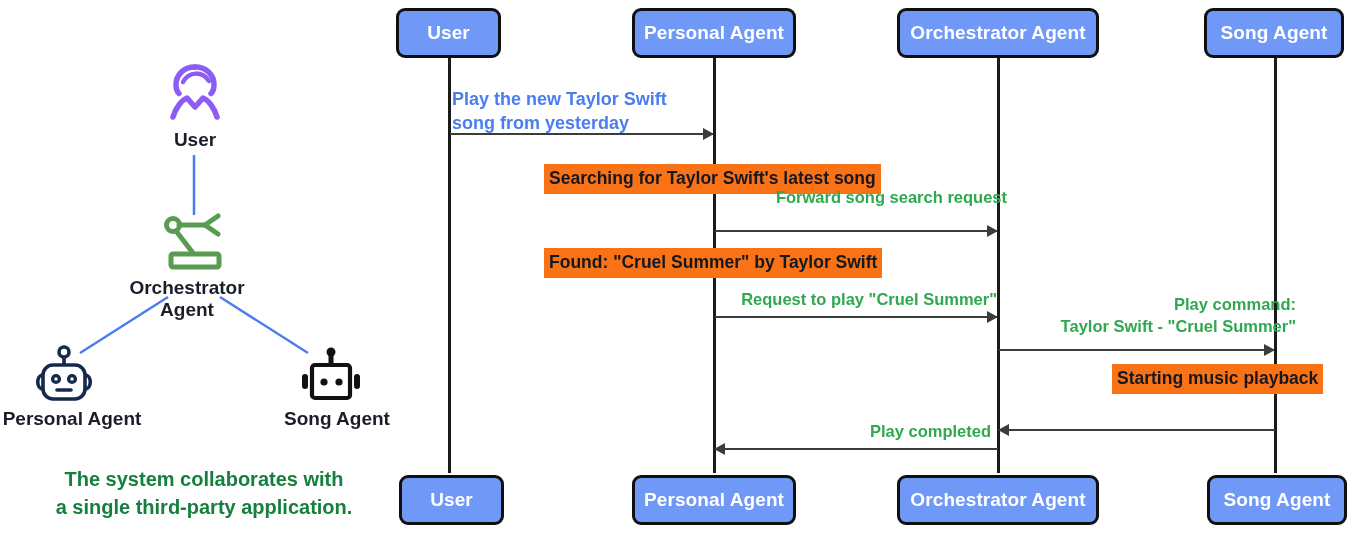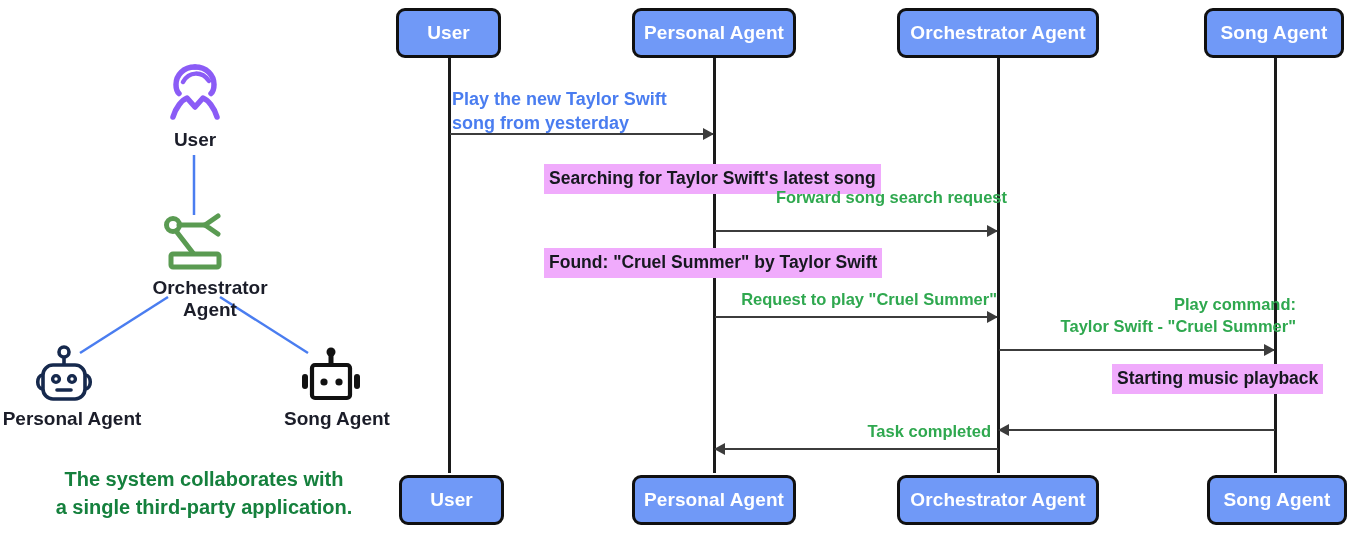--- a/index.html
+++ b/index.html
@@ -99,21 +99,21 @@
     font-family: "Liberation Sans", sans-serif;
     white-space: pre-line;
     line-height: 1.32;
   }
   .msg-label.blue { color: #4a7df0; font-size: 18px; margin-top: 7px; }
   .msg-label.align-right { text-align: right; }
   .msg-label.align-left { text-align: right; }
 
   .note {
     position: absolute;
-    background: #f0abfc;
+    background: #f97316;
     color: #16181f;
     font-weight: bold;
     font-size: 17.5px;
     font-family: "Liberation Sans", sans-serif;
     white-space: nowrap;
     padding: 2px 5px 3px 5px;
     box-sizing: border-box;
     line-height: 1.25;
   }
 </style>
@@ -143,21 +143,21 @@
   <div class="illus-label" style="left:135px; top:129px; width:120px; font-size:19px;">User</div>
 
   <svg class="illus" style="left:160px; top:213px; width:72px; height:62px;" viewBox="0 0 72 62">
     <circle cx="13" cy="12" r="6.5" fill="none" stroke="#5a9b52" stroke-width="5"></circle>
     <line x1="19" y1="12" x2="45" y2="12" stroke="#5a9b52" stroke-width="5" stroke-linecap="round"></line>
     <path d="M45 12 L58 3 M45 12 L58 21" fill="none" stroke="#5a9b52" stroke-width="5" stroke-linecap="round"></path>
     <line x1="56" y1="3" x2="56" y2="21" stroke="#5a9b52" stroke-width="0"></line>
     <line x1="16" y1="18" x2="33" y2="40" stroke="#5a9b52" stroke-width="5" stroke-linecap="round"></line>
     <rect x="11" y="41" width="48" height="13" rx="2" fill="none" stroke="#5a9b52" stroke-width="5"></rect>
   </svg>
-  <div class="illus-label" style="left:134px; top:277px; width:152px; font-size:19px;text-align:center;">Orchestrator
+  <div class="illus-label" style="left:111px; top:277px; width:152px; font-size:19px;text-align:center;">Orchestrator
 Agent</div>
 
   <svg class="illus" style="left:33px; top:345px; width:62px; height:62px;" viewBox="0 0 62 62">
     <circle cx="31" cy="7" r="5" fill="none" stroke="#16294d" stroke-width="3.6"></circle>
     <line x1="31" y1="12" x2="31" y2="20" stroke="#16294d" stroke-width="3.6"></line>
     <rect x="10" y="20" width="42" height="34" rx="10" fill="none" stroke="#16294d" stroke-width="3.6"></rect>
     <path d="M10 30 C3 30 3 44 10 44" fill="none" stroke="#16294d" stroke-width="3.6"></path>
     <path d="M52 30 C59 30 59 44 52 44" fill="none" stroke="#16294d" stroke-width="3.6"></path>
     <circle cx="23" cy="34" r="3.4" fill="none" stroke="#16294d" stroke-width="3.4"></circle>
     <circle cx="39" cy="34" r="3.4" fill="none" stroke="#16294d" stroke-width="3.4"></circle>
@@ -219,18 +219,18 @@
   <div class="msg-arrow to-right" style="left:999px; top:349px; width:275px;">
     <span class="head"></span>
   </div>
 
   <div class="note" style="left:1112px; top:364px; height:30px; display:flex; align-items:center;text-align:center;">Starting music playback</div>
 
   <div class="msg-arrow to-left" style="left:999px; top:429px; width:276px;">
     <span class="head"></span>
   </div>
 
-  <div class="msg-label align-right" style="left:715px; top:421px; width:276px;">Task completed</div>
+  <div class="msg-label align-right" style="left:715px; top:421px; width:276px;">Play completed</div>
   <div class="msg-arrow to-left" style="left:715px; top:448px; width:283px;">
     <span class="head"></span>
   </div>
 
 </div>
 
 </body></html>

